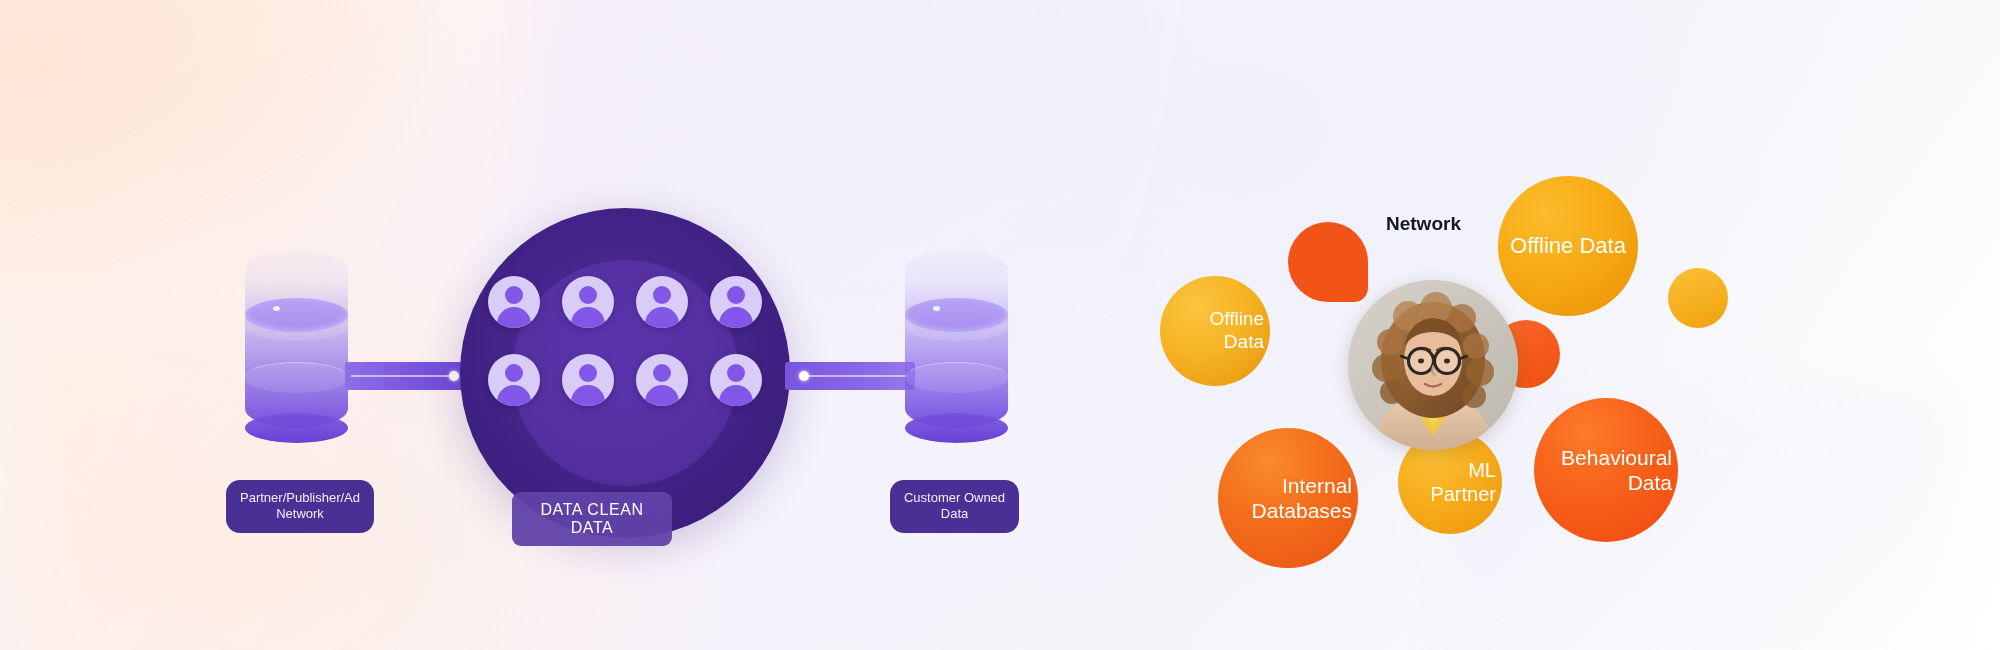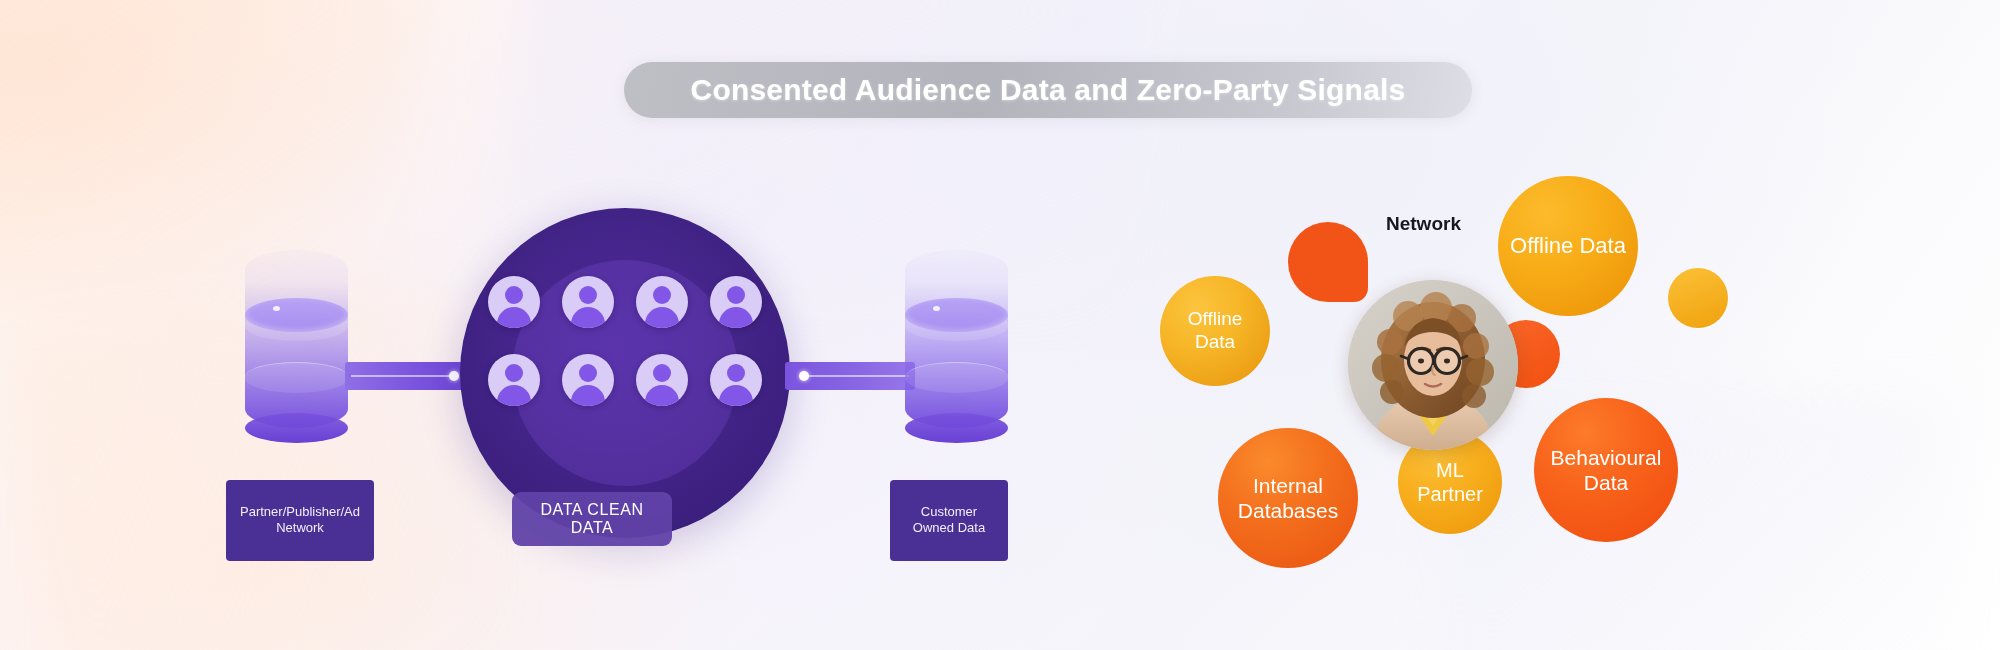--- a/index.html
+++ b/index.html
@@ -117,34 +117,34 @@
     background: linear-gradient(180deg, rgba(120,82,222,0.9), rgba(104,64,212,1));
   }
 
   #cyl-left  { left: 245px; top: 232px; }
   #cyl-right { left: 905px; top: 232px; }
 
   .pill-label {
     position: absolute;
     background: #4a2f94;
     color: #f3eeff;
-    border-radius: 4px;
+    border-radius: 14px;
     text-align: center;
     line-height: 1.25;
-    padding: 24px 12px;
+    padding: 10px 12px;
     font-size: 13px;
     box-sizing: border-box;
   }
   #label-left {
     left: 226px; top: 480px;
     width: 148px;
   }
   #label-right {
     left: 890px; top: 480px;
-    width: 118px;
+    width: 129px;
   }
 
   .connector {
     position: absolute;
     height: 28px;
     top: 362px;
     border-radius: 3px;
   }
   #connector-left {
     left: 345px;
@@ -243,21 +243,21 @@
     box-sizing: border-box;
   }
 
   
   .bubble {
     position: absolute;
     border-radius: 50%;
     display: flex;
     align-items: center;
     justify-content: center;
-    text-align: center;
+    text-align: right;
     color: #ffffff;
     line-height: 1.2;
     box-sizing: border-box;
   }
   .bubble span { display: block; padding: 0 6px; }
 
   #bubble-offline-left {
     left: 1160px; top: 276px;
     width: 110px; height: 110px;
     font-size: 19px;
@@ -337,23 +337,20 @@
 </head>
 <body>
 
 <div id="stage">
 
   <div class="bg-wash w1"></div>
   <div class="bg-wash w2"></div>
   <div class="bg-wash w3"></div>
   <div class="bg-wash w4"></div>
 
-  <div id="title-banner">
-    <div id="title-text">Consented Audience Data and Zero-Party Signals</div>
-  </div>
 
   <div class="cylinder" id="cyl-left">
     <div class="cyl-body"></div>
     <div class="cyl-seg s1"></div>
     <div class="cyl-seg s2"></div>
     <div class="cyl-top"></div>
     <div class="cyl-glint"></div>
     <div class="cyl-bottom"></div>
   </div>
   <div class="pill-label" id="label-left">Partner/Publisher/Ad Network</div>

